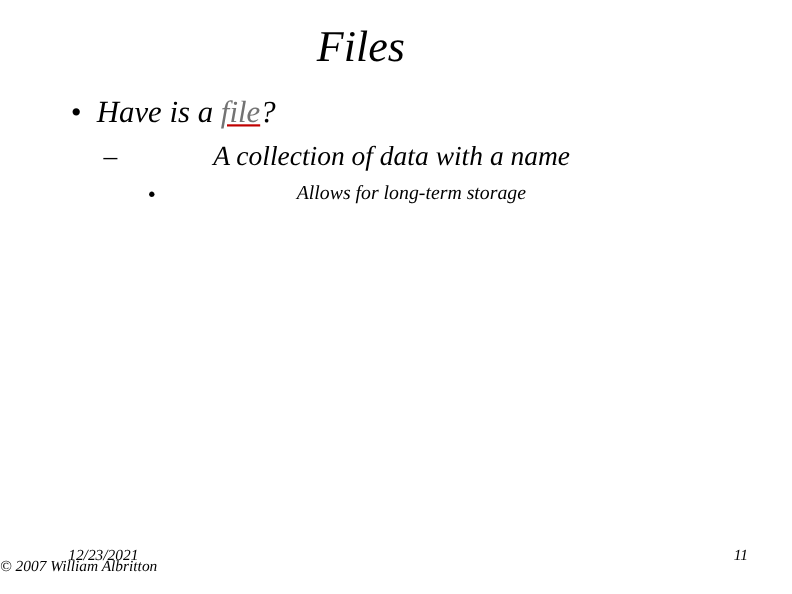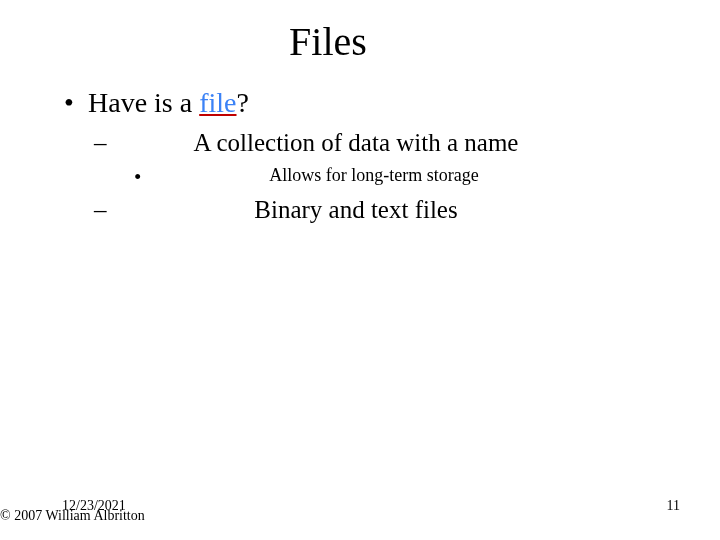--- a/index.html
+++ b/index.html
@@ -8,20 +8,21 @@
     font-family: "Times New Roman", Times, serif;
     background: #fff;
     color: #000;
     position: relative;
   }
   .slide {
     width: 656px;
     height: 540px;
     position: relative;
     padding: 18px 0 0 0;
+    font-style: italic;
   }
   .title {
     text-align: center;
     font-size: 40px;
     font-weight: 400;
     margin-bottom: 22px;
   }
   .content {
     padding: 0 60px 0 60px;
   }
@@ -60,21 +61,21 @@
     text-align: center;
   }
   .lvl3::before {
     content: "•";
     position: absolute;
     left: 74px;
     top: 0;
     font-size: 21px;
   }
   .underline-red {
-    color: #3b82f6;
+    color: #737373;
     text-decoration: underline;
     text-decoration-color: #c00000;
   }
   .footer {
     position: absolute;
     bottom: 16px;
     left: 0;
     width: 720px;
     font-size: 14px;
   }
@@ -93,21 +94,20 @@
 
     <div class="lvl1">
       <span>Have is a </span><span class="underline-red">file</span><span>?</span>
     </div>
 
     <div class="lvl2">A collection of data with a name</div>
 
     <div class="lvl3">Allows for long-term storage</div>
 
 
-    <div class="lvl2">Binary and text files</div>
 
   </div>
 
   <div class="footer">
     <div class="footer-date">12/23/2021</div>
     <div class="footer-center">© 2007 William Albritton</div>
     <div class="footer-page">11</div>
   </div>
 
 </div>

